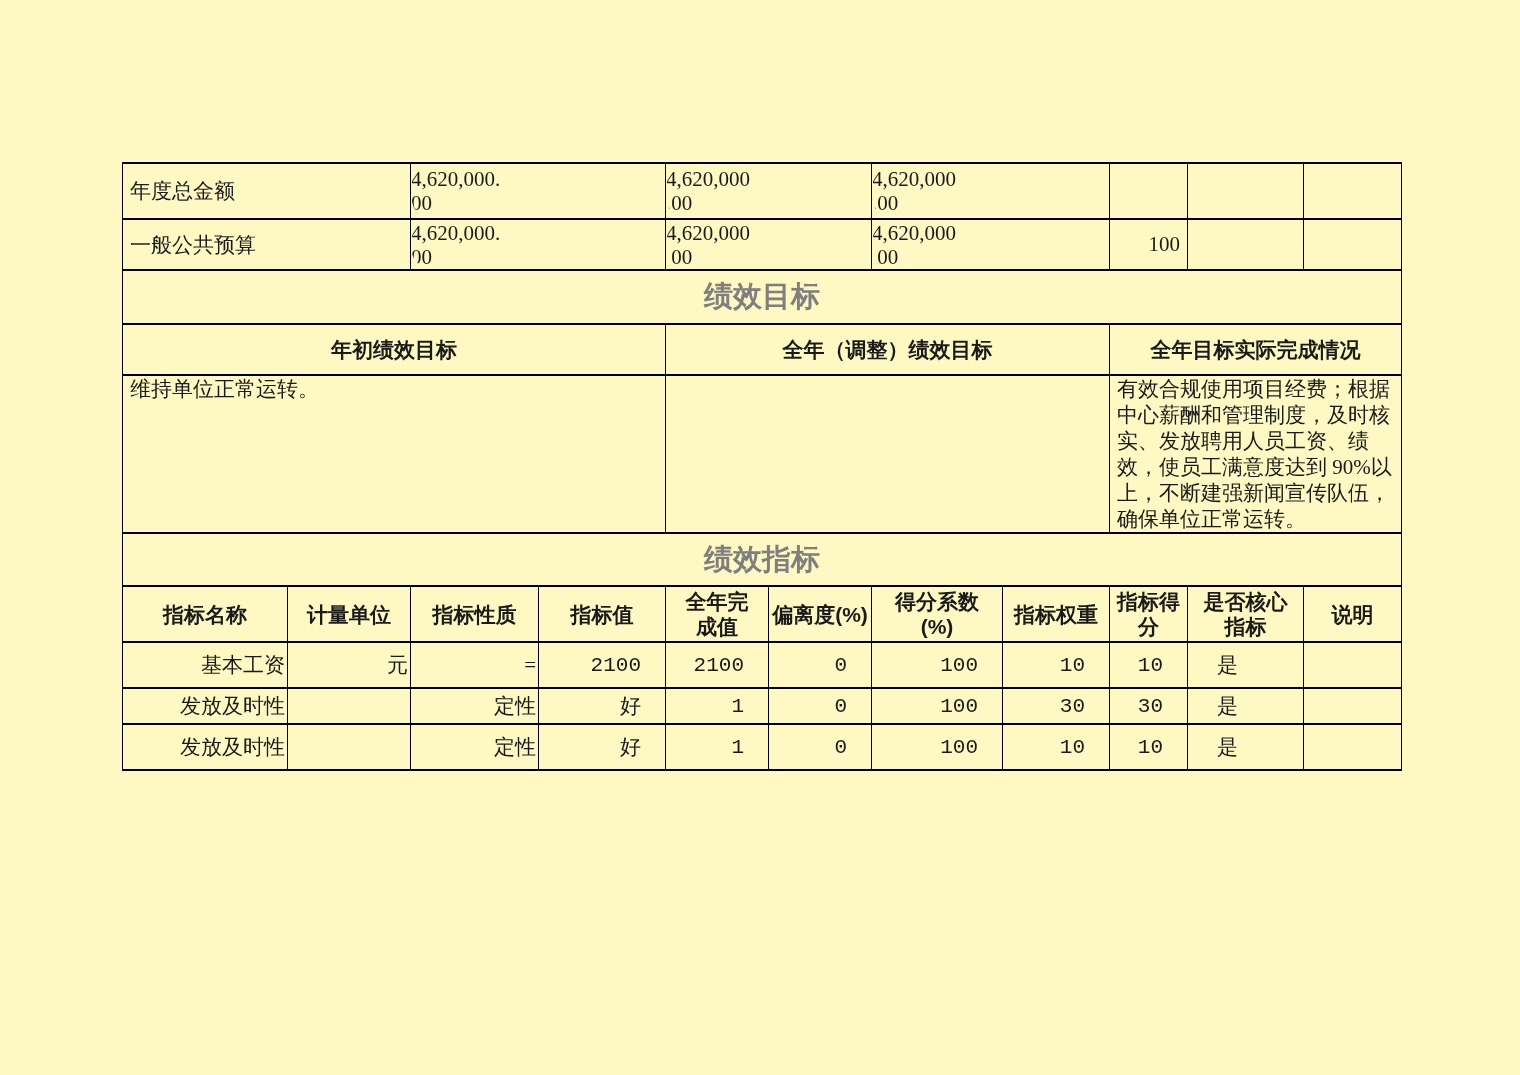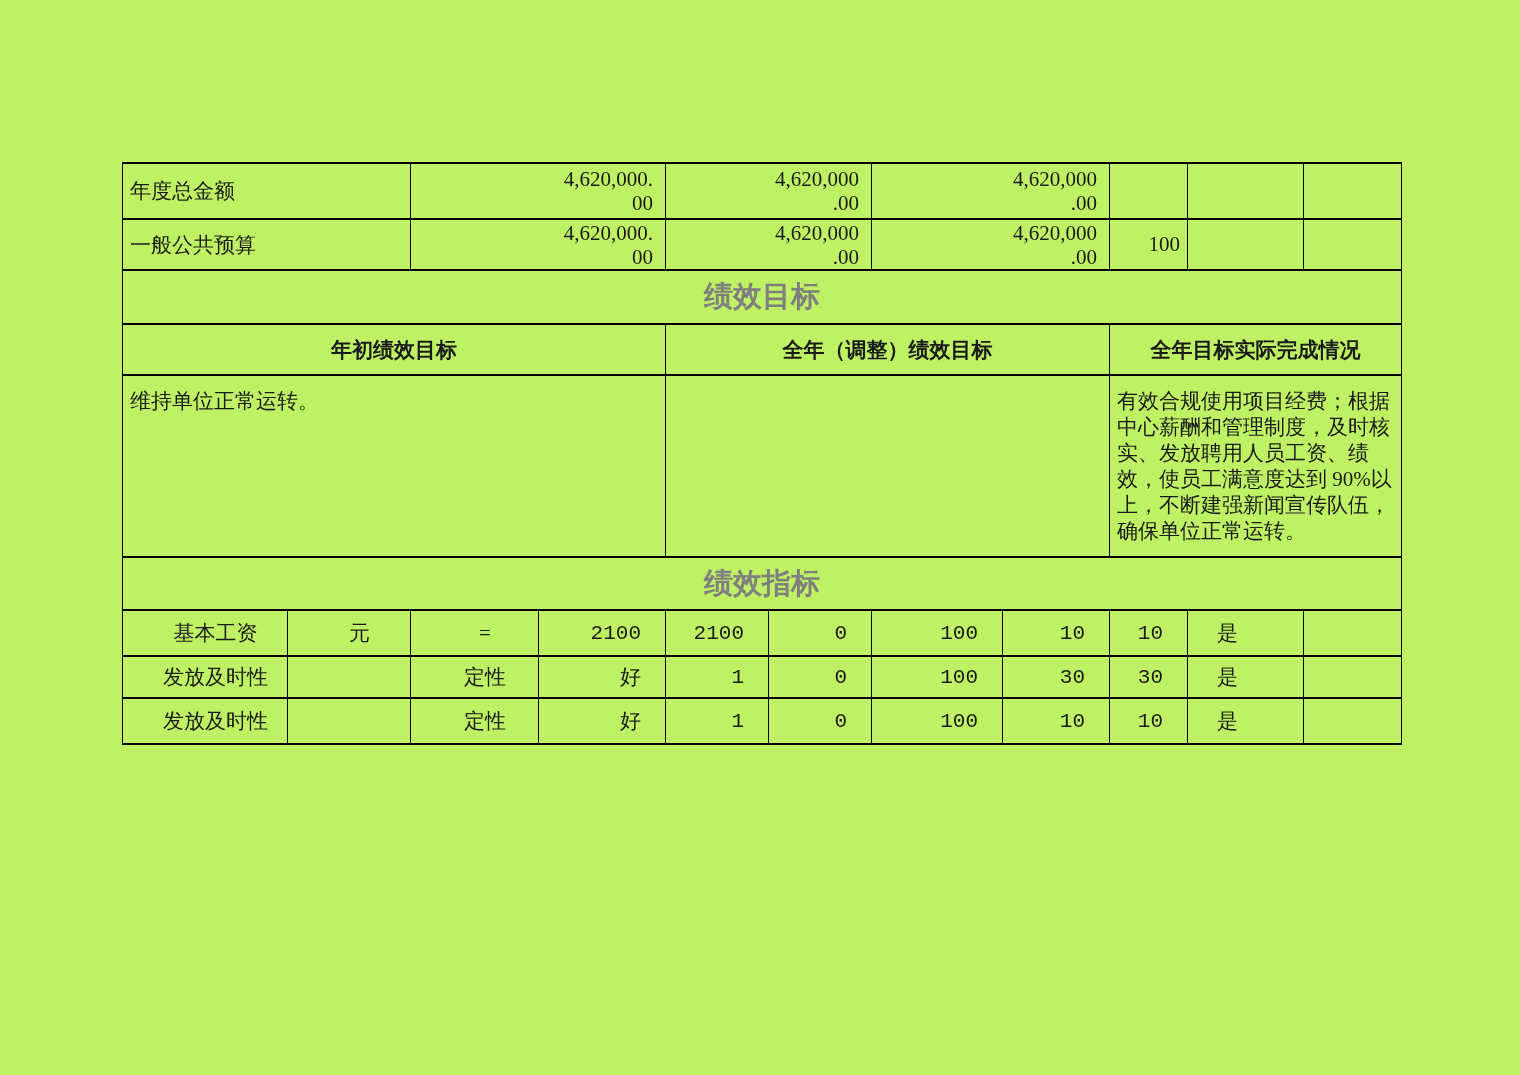--- a/index.html
+++ b/index.html
@@ -1,36 +1,36 @@
 <!DOCTYPE html>
 <html><head>
 <meta charset="utf-8">
 <style>
   html,body{margin:0;padding:0;background:#ffffff;}
-  .sheet{position:relative;width:1520px;height:1075px;background:#bef264;overflow:hidden;
+  .sheet{position:relative;width:1520px;height:1075px;background:#fef9c3;overflow:hidden;
          font-family:"Liberation Serif",serif;color:#1a1a1a;}
   table.doc{position:absolute;left:122px;top:162px;width:1279px;
             border-collapse:collapse;table-layout:fixed;}
   td,th{border:1px solid #000;border-top-width:2px;border-bottom-width:2px;
         font-size:21px;vertical-align:middle;overflow:hidden;padding:0;}
   
   .lbl{text-align:left;padding-left:7px;padding-right:4px;}
-  .amt{text-align:right;padding-right:12px;white-space:pre-line;line-height:24px;border-radius:19px;}
+  .amt{padding-right:12px;white-space:pre-line;line-height:24px;border-radius:19px;}
   .rnum{text-align:right;padding-right:7px;}
   .lnum{text-align:left;padding-left:8px;}
   
   .banner{ text-align:center;color:#7f7f7f;font-family:"Liberation Sans",sans-serif;
            font-weight:bold;font-size:29px;}
   
   th{font-family:"Liberation Sans",sans-serif;font-weight:bold;text-align:center;
      white-space:pre-line;line-height:25px;padding:2px;}
   
-  .goalcell{vertical-align:top;text-align:left;padding:12px 7px;line-height:26px;}
+  .goalcell{vertical-align:top;text-align:left;padding:0 7px;line-height:26px;}
   
-  .iname{text-align:center;text-indent:1em;padding:8px;line-height:24px;vertical-align:middle;}
+  .iname{text-align:right;text-indent:1em;padding:2px;line-height:24px;vertical-align:middle;}
   .ival{text-align:right;padding-right:24px;font-family:Liberation Mono, monospace;}
   .icore{text-align:left;text-indent:1em;padding-left:8px;}
   .pagenum{position:absolute;left:122px;top:948px;width:1279px;text-align:center;
            font-size:19px;letter-spacing:2px;}
 </style>
 </head>
 <body>
 
 <div class="sheet">
   <table class="doc">
@@ -87,20 +87,37 @@
     <tr style="height:155px">
       <td colspan="4" class="goalcell">维持单位正常运转。</td>
       <td colspan="4" class="goalcell"></td>
       <td colspan="3" class="goalcell">有效合规使用项目经费；根据中心薪酬和管理制度，及时核实、发放聘用人员工资、绩效，使员工满意度达到 90%以上，不断建强新闻宣传队伍，确保单位正常运转。</td>
     </tr>
 
     <tr style="height:53px">
       <td colspan="11" class="banner">绩效指标</td>
     </tr>
 
+    <tr style="height:54px">
+      <th>指标名称</th>
+      <th>计量单位</th>
+      <th>指标性质</th>
+      <th>指标值</th>
+      <th>全年完
+成值</th>
+      <th>偏离度(%)</th>
+      <th>得分系数
+(%)</th>
+      <th>指标权重</th>
+      <th>指标得
+分</th>
+      <th>是否核心
+指标</th>
+      <th>说明</th>
+    </tr>
 
     <tr style="height:46px">
       <td class="iname">基本工资</td>
       <td class="iname">元</td>
       <td class="iname">=</td>
       <td class="ival">2100</td>
       <td class="ival">2100</td>
       <td class="ival">0</td>
       <td class="ival">100</td>
       <td class="ival">10</td>

